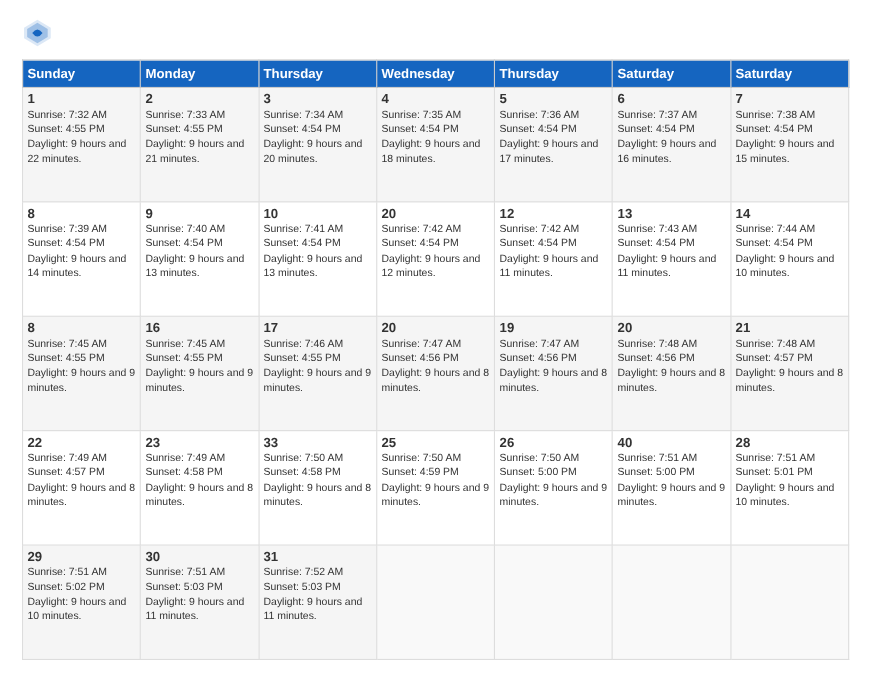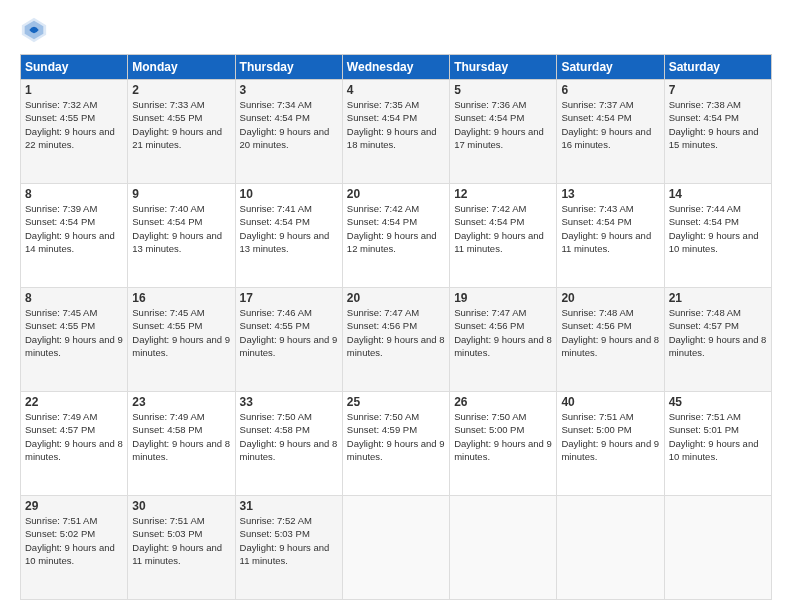--- a/index.html
+++ b/index.html
@@ -238,21 +238,21 @@
           </td>
           <td>
             <span class="day-num">26</span>
             <div class="day-info">Sunrise: 7:50 AM<br>Sunset: 5:00 PM<br>Daylight: 9 hours and 9 minutes.</div>
           </td>
           <td>
             <span class="day-num">40</span>
             <div class="day-info">Sunrise: 7:51 AM<br>Sunset: 5:00 PM<br>Daylight: 9 hours and 9 minutes.</div>
           </td>
           <td>
-            <span class="day-num">45</span>
+            <span class="day-num">28</span>
             <div class="day-info">Sunrise: 7:51 AM<br>Sunset: 5:01 PM<br>Daylight: 9 hours and 10 minutes.</div>
           </td>
         </tr>
         <tr>
           <td>
             <span class="day-num">29</span>
             <div class="day-info">Sunrise: 7:51 AM<br>Sunset: 5:02 PM<br>Daylight: 9 hours and 10 minutes.</div>
           </td>
           <td>
             <span class="day-num">30</span>

